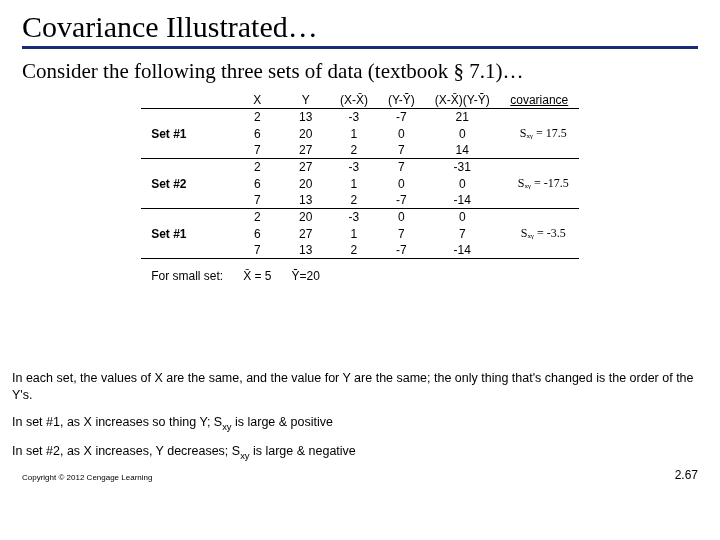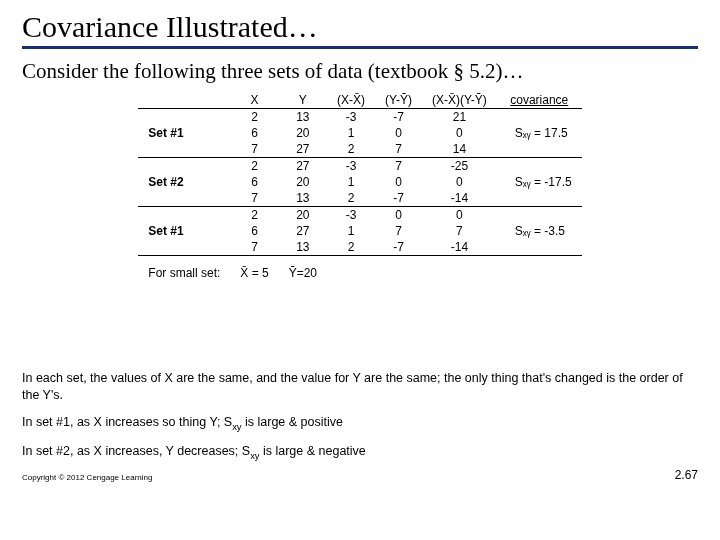--- a/index.html
+++ b/index.html
@@ -6,39 +6,39 @@
   html, body { width: 720px; height: 540px; background: #fff; font-family: "Times New Roman", Times, serif; color: #000; }
   .slide { width: 720px; height: 492px; position: relative; padding: 10px 22px 0 22px; }
   .title { font-size: 30px; font-weight: 400; border-bottom: 3px solid #1a2b7a; padding-bottom: 2px; margin-bottom: 10px; }
   .subtitle { font-size: 21px; margin-bottom: 8px; }
   .tablewrap { display: flex; justify-content: center; }
   table { border-collapse: collapse; font-family: Verdana, Geneva, sans-serif; font-size: 12px; }
   th, td { padding: 1px 10px 1px 10px; text-align: center; white-space: nowrap; }
   thead th { border-bottom: 1.5px solid #000; font-weight: normal; }
   thead th.u { text-decoration: underline; }
   td.rowlbl { text-align: left; font-weight: bold; padding-right: 18px; }
-  td.cov { text-align: left; padding-left: 18px; font-family: Liberation Sans, sans-serif; margin-top: 24px; }
+  td.cov { text-align: center; padding-left: 18px; font-family: Liberation Serif, serif; margin-top: 24px; }
   tbody.setblk tr:last-child td { border-bottom: 1.5px solid #000; }
   tbody.setblk tr:last-child td.cov { border-bottom: 1.5px solid #000; }
   .footrow td { font-family: Verdana, Geneva, sans-serif; font-style: italic; font-size: 12px; text-align: right; padding-top: 4px; }
   .footrow td.fv { font-style: normal; text-align: left; position: relative; }
   .meansrow td { padding-top: 10px; font-style: normal; }
-  .notes { position: absolute; left: 22px; right: 22px; top: 370px; font-family: Verdana, Geneva, sans-serif; font-size: 12.5px; line-height: 1.35; }
+  .notes { position: absolute; left: 12px; right: 22px; top: 370px; font-family: Verdana, Geneva, sans-serif; font-size: 12.5px; line-height: 1.35; }
   .notes p { margin-bottom: 10px; }
   .copyright { position: absolute; left: 22px; bottom: 10px; font-family: Verdana, Geneva, sans-serif; font-size: 8px; }
   .pagenum { position: absolute; right: 22px; bottom: 10px; font-family: Verdana, Geneva, sans-serif; font-size: 12px; }
   sub { font-size: 0.75em; }
 </style>
 </head>
 <body>
 
 <div class="slide">
 
   <h1 class="title">Covariance Illustrated…</h1>
-  <p class="subtitle">Consider the following three sets of data (textbook § 5.2)…</p>
+  <p class="subtitle">Consider the following three sets of data (textbook § 7.1)…</p>
 
   <div class="tablewrap">
     <table>
       <thead>
         <tr>
           <th></th>
           <th>X</th>
           <th>Y</th>
           <th>(X-X̄)</th>
           <th>(Y-Ȳ)</th>
@@ -77,21 +77,21 @@
         </tr>
       </tbody>
 
       <tbody class="setblk">
         <tr>
           <td class="rowlbl"></td>
           <td>2</td>
           <td>27</td>
           <td>-3</td>
           <td>7</td>
-          <td>-25</td>
+          <td>-31</td>
           <td class="cov"></td>
         </tr>
         <tr>
           <td class="rowlbl">Set #2</td>
           <td>6</td>
           <td>20</td>
           <td>1</td>
           <td>0</td>
           <td>0</td>
           <td class="cov">Sₓᵧ = -17.5</td>

